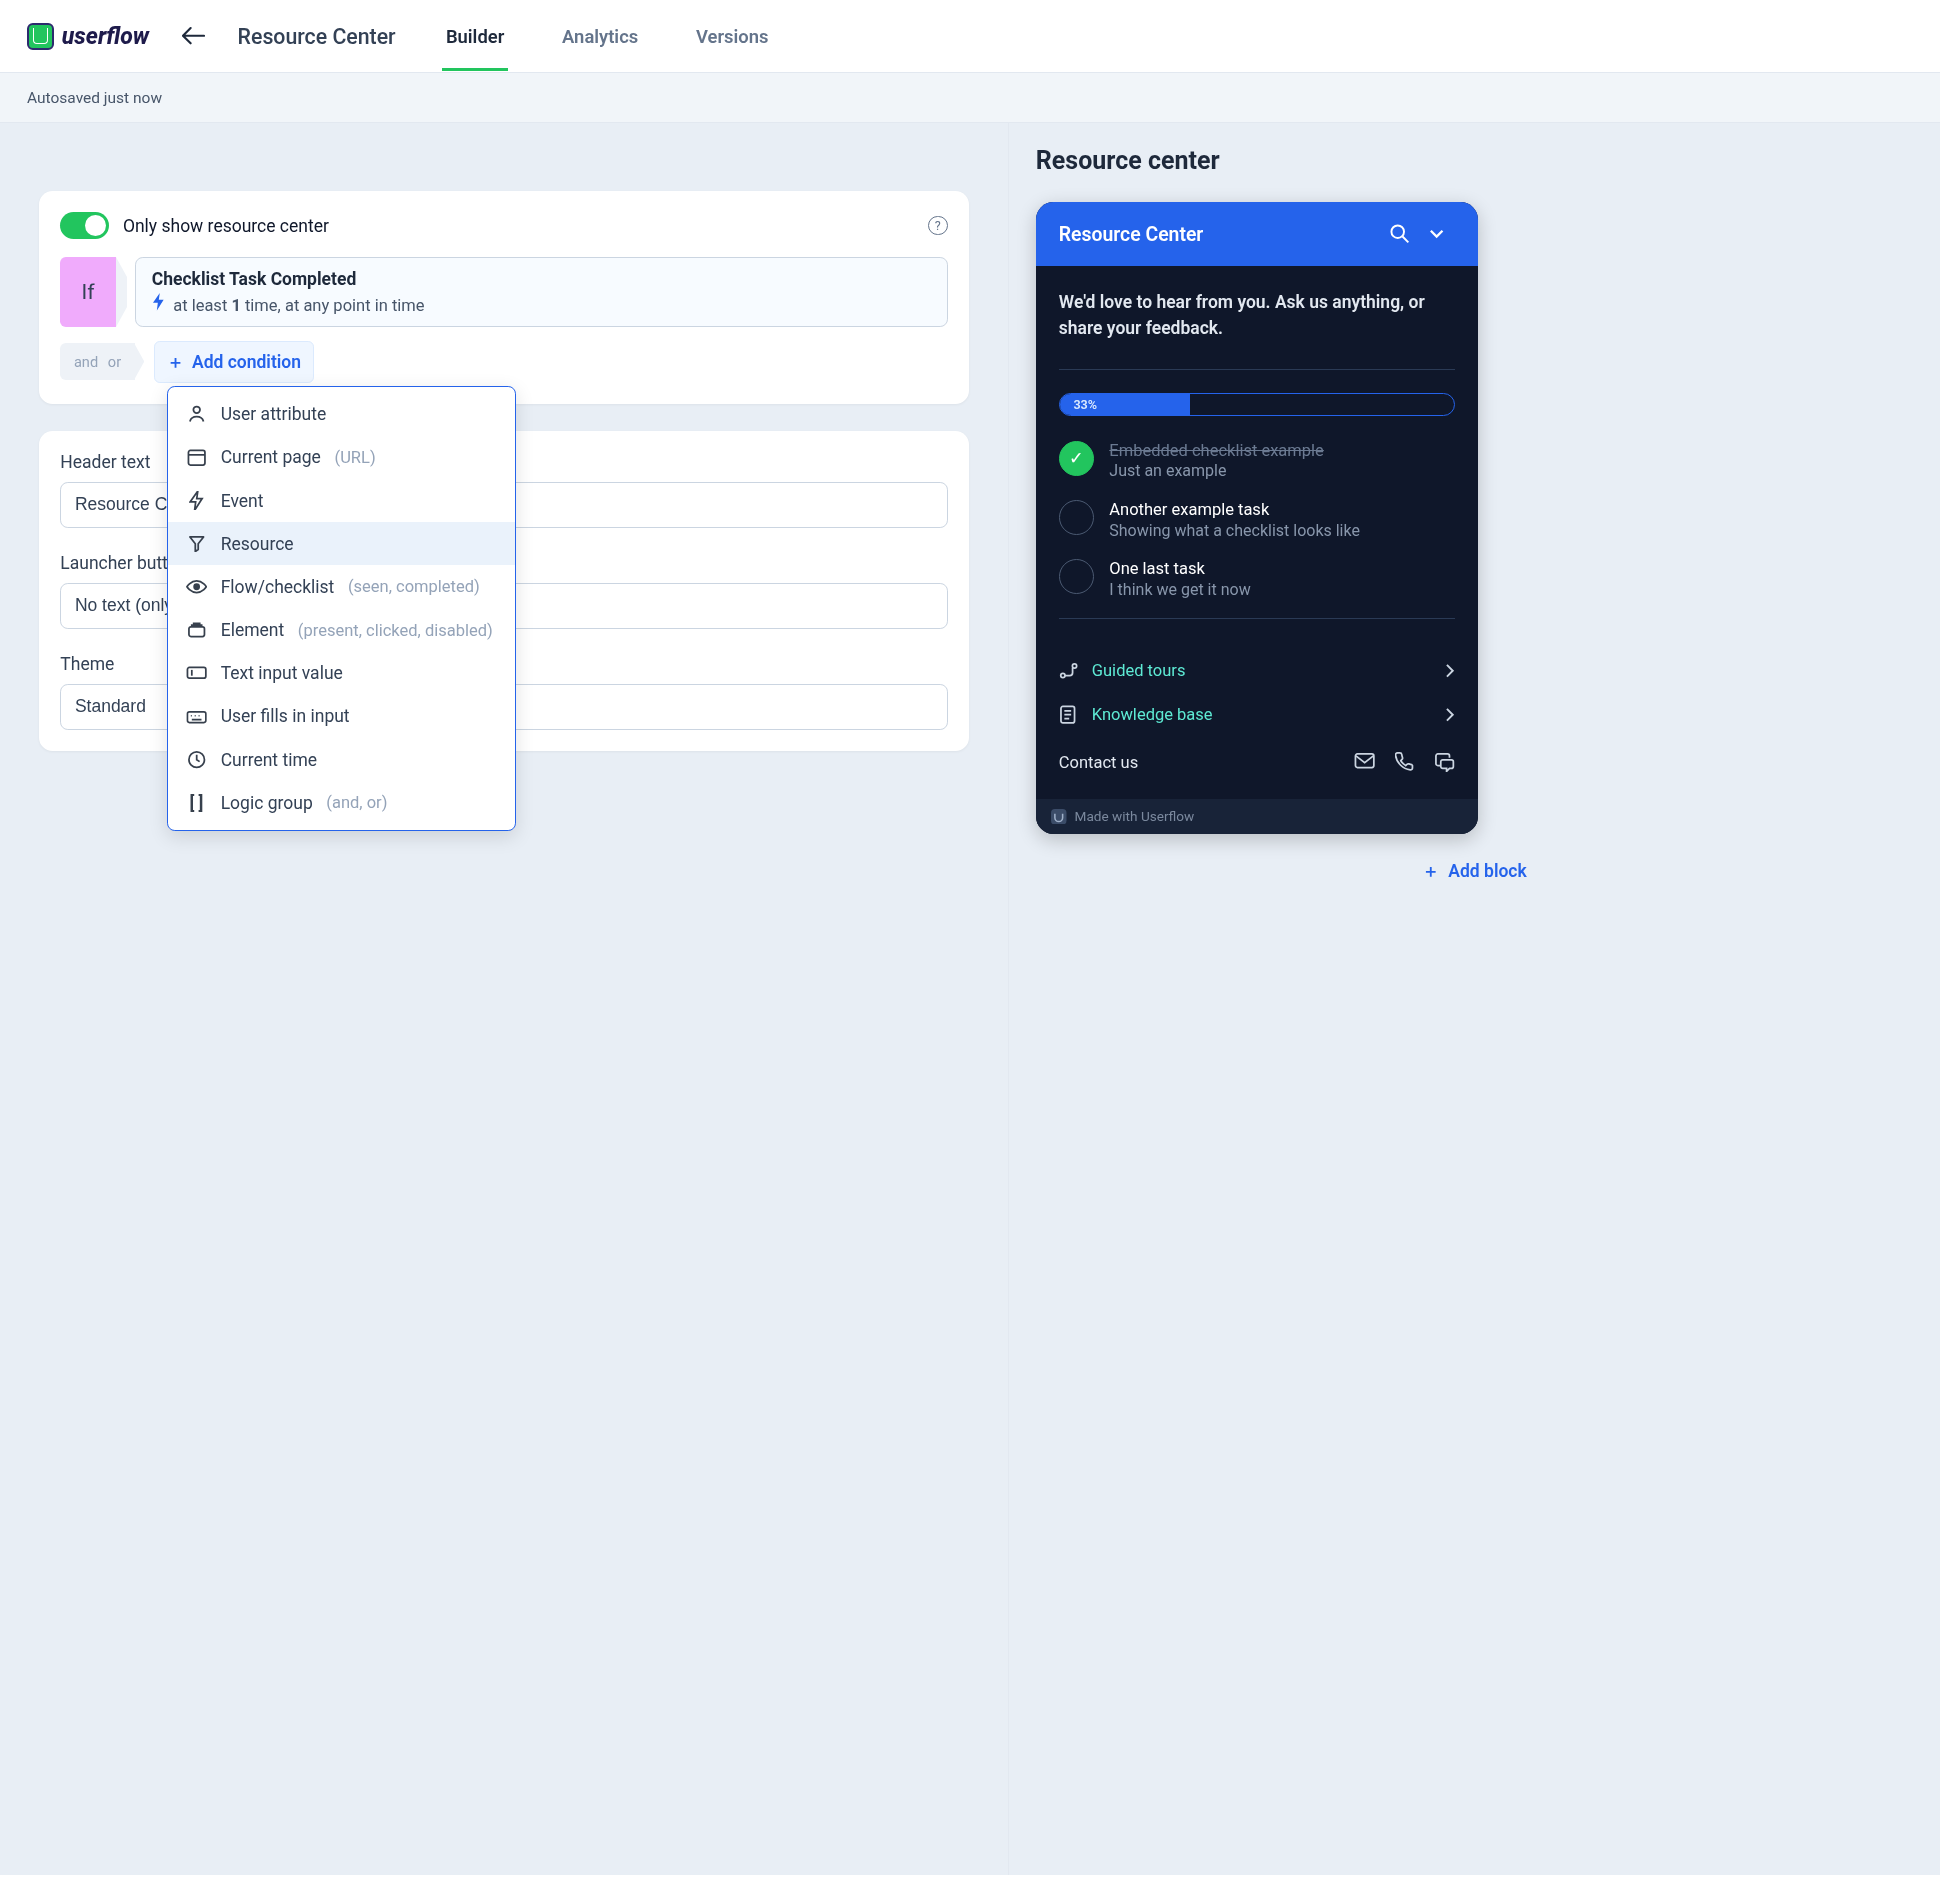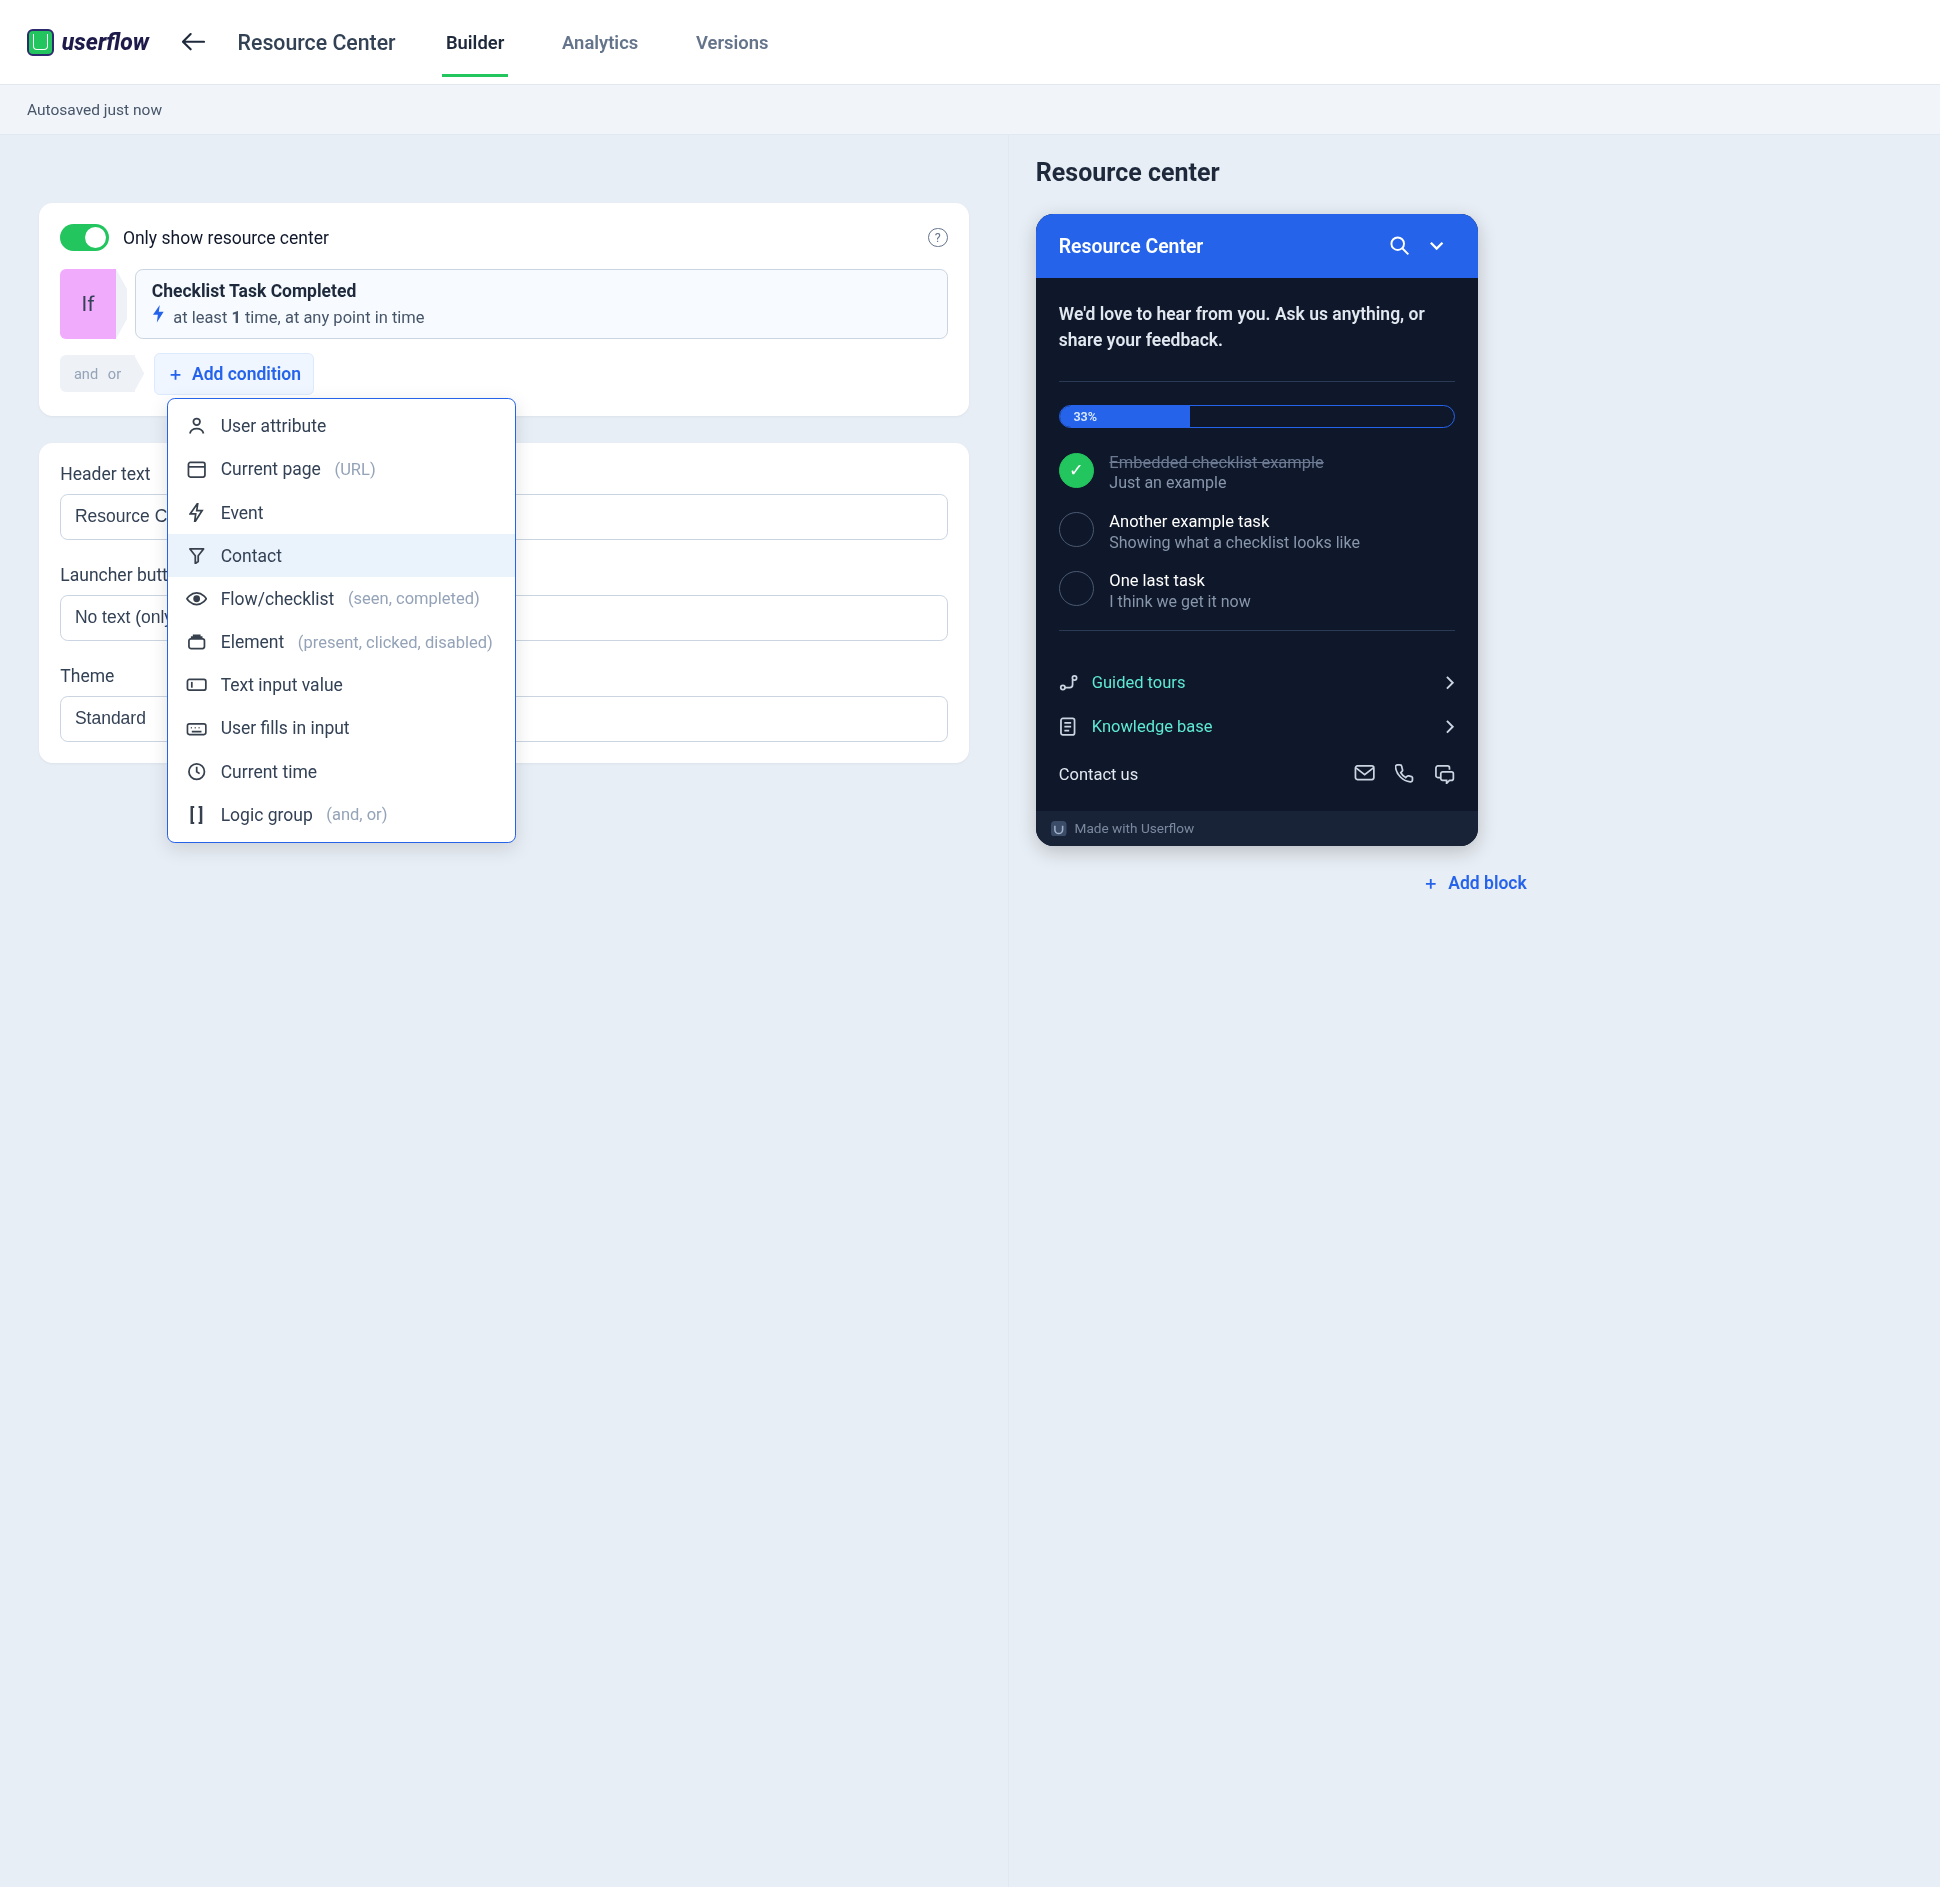--- a/index.html
+++ b/index.html
@@ -1,19 +1,19 @@
 <!DOCTYPE html>
 <html><head>
 <meta charset="utf-8">
 <style>
 * { box-sizing: border-box; margin: 0; padding: 0; }
 body { font-family: -apple-system, BlinkMacSystemFont, "Segoe UI", Roboto, sans-serif; background: #fff; color: #1e293b; }
 
 
-.header { display: flex; align-items: center; padding: 0 27px; height: 85px; border-bottom: 1px solid #e2e8f0; background: #fff; gap: 27px; }
+.header { display: flex; align-items: center; padding: 0 27px; height: 73px; border-bottom: 1px solid #e2e8f0; background: #fff; gap: 27px; }
 .logo { display: flex; align-items: center; gap: 7.8px; font-weight: 800; font-size: 23px; color: #1e1b4b; font-style: italic; }
 .logo-icon { width: 27px; height: 27px; background: #22c55e; border-radius: 5.8px; display: inline-flex; align-items: center; justify-content: center; color: #fff; font-weight: bold; position: relative; border: 2.9px solid #2d2a6e; }
 .logo-icon::after { content: ""; position: absolute; inset: 3.9px; border: 1.9px solid #fff; border-top: 0; border-radius: 0 0 3.9px 3.9px; }
 .back-btn { font-size: 21.3px; color: #1e293b; cursor: pointer; padding: 5.8px; }
 .page-title { font-size: 21.3px; color: #334155; font-weight: 500; }
 .tabs { display: flex; gap: 50px; margin-left: 19.4px; }
 .tab { font-size: 18.4px; color: #64748b; padding: 23px 3.9px; cursor: pointer; position: relative; font-weight: 600; }
 .tab.active { color: #1e293b; }
 .tab.active::after { content: ""; position: absolute; bottom: -1.9px; left: 0; right: 0; height: 3.9px; background: #22c55e; }
 
@@ -177,21 +177,21 @@
                 </svg>
               </span>
             <span>Event</span>
           </div>
           <div class="dd-item hov">
             <span class="dd-icon">
                 <svg width="17.5" height="17.5" viewBox="0 0 18 18" fill="none" stroke="#37404d" stroke-width="1.8">
                   <path d="M2 2h14l-5.5 7v6l-3 2v-8z" stroke-linejoin="round"></path>
                 </svg>
               </span>
-            <span>Contact</span>
+            <span>Resource</span>
           </div>
           <div class="dd-item">
             <span class="dd-icon">
                 <svg width="21.3" height="15.5" viewBox="0 0 22 16" fill="none" stroke="#37404d" stroke-width="1.8">
                   <path d="M1 8s3.5-6 10-6 10 6 10 6-3.5 6-10 6S1 8 1 8z"></path>
                   <circle cx="11" cy="8" r="2.6" fill="#37404d"></circle>
                 </svg>
               </span>
             <span>Flow/checklist</span>
             <span class="dd-hint">(seen, completed)</span>

